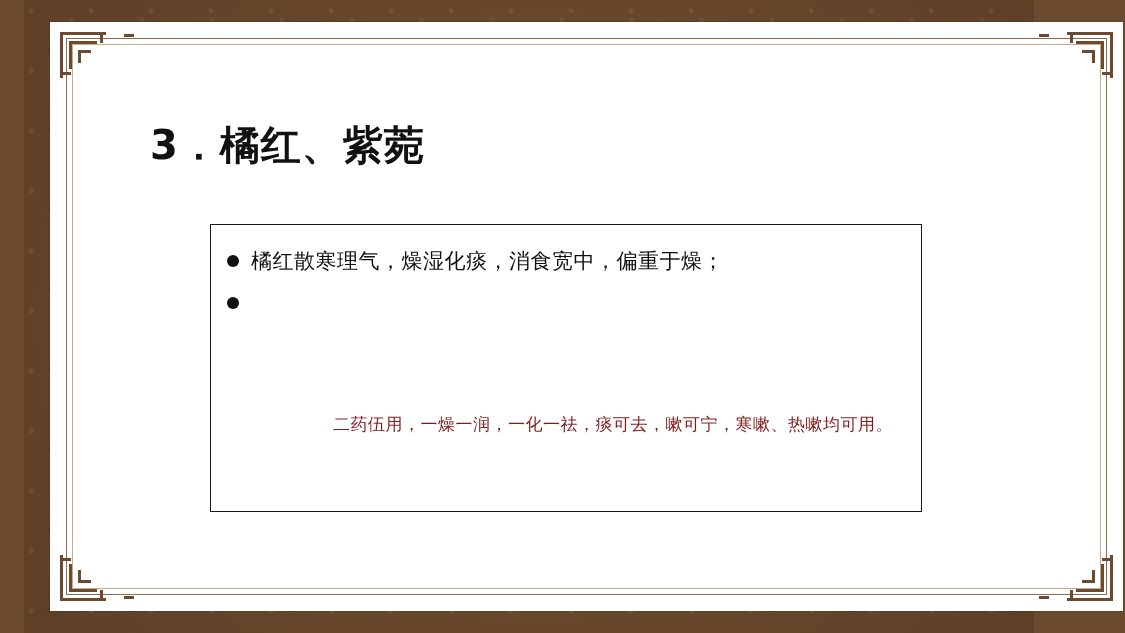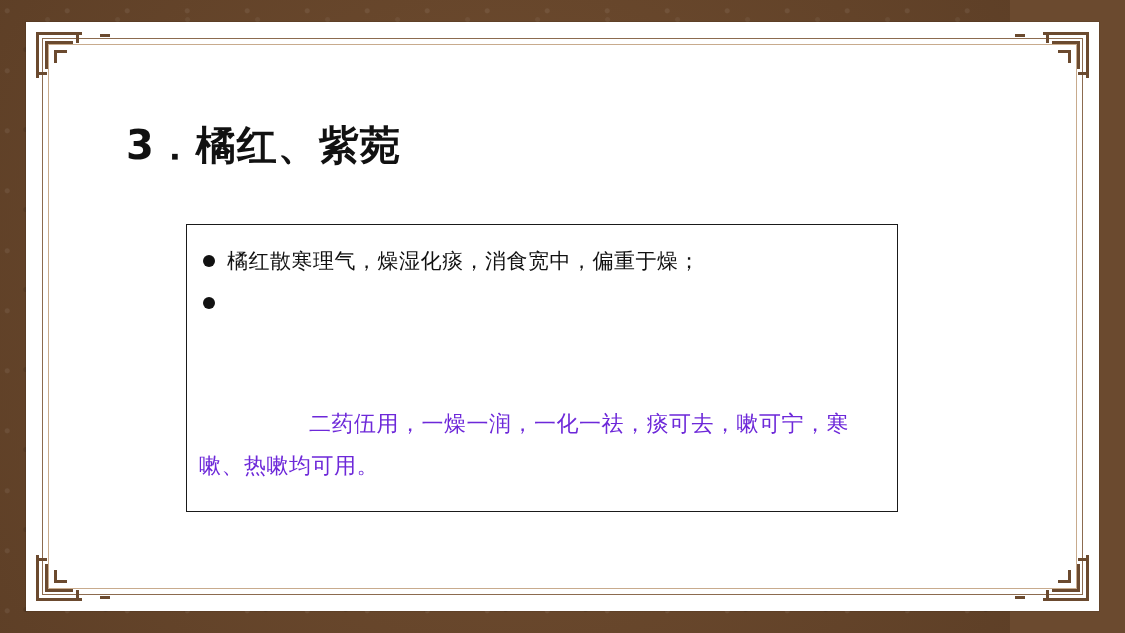--- a/index.html
+++ b/index.html
@@ -20,20 +20,21 @@
     width: 1010px;
     height: 633px;
     background-color: #6b4a2f;
     background-image:
       radial-gradient(circle at 12% 18%, rgba(255,255,255,0.07) 0 2px, rgba(0,0,0,0) 3px),
       radial-gradient(circle at 32% 62%, rgba(0,0,0,0.10) 0 2px, rgba(0,0,0,0) 3px),
       radial-gradient(circle at 68% 28%, rgba(255,255,255,0.05) 0 2px, rgba(0,0,0,0) 3px),
       radial-gradient(circle at 84% 76%, rgba(0,0,0,0.10) 0 2px, rgba(0,0,0,0) 3px),
       radial-gradient(circle at 50% 50%, rgba(120,82,50,0.55) 0%, rgba(90,60,36,0.75) 100%);
     background-size: 60px 60px, 80px 80px, 70px 70px, 90px 90px, 100% 100%;
+    margin-left: 24px;
   }
 
   
   .paper {
     position: absolute;
     left: 26px;
     top: 22px;
     width: 1073px;
     height: 589px;
     background: #ffffff;
@@ -141,22 +142,22 @@
     line-height: 32px;
     letter-spacing: 0.5px;
   }
 
   .paragraph {
     position: absolute;
     left: 12px;
     right: 14px;
     top: 178px;
     font-family: "DejaVu Sans", "Liberation Sans", sans-serif;
-    font-size: 22px;
-    color: #6d28d9;
+    font-size: 17px;
+    color: #7f1d1d;
     line-height: 42px;
     letter-spacing: 0.5px;
     text-indent: 110px;
   }
 </style>
 </head>
 <body>
 
 <div class="slide-root">
 

